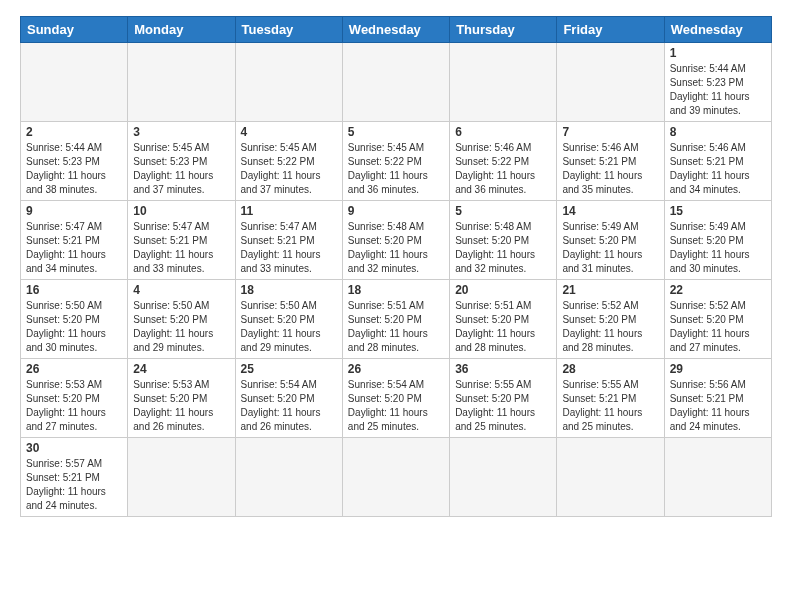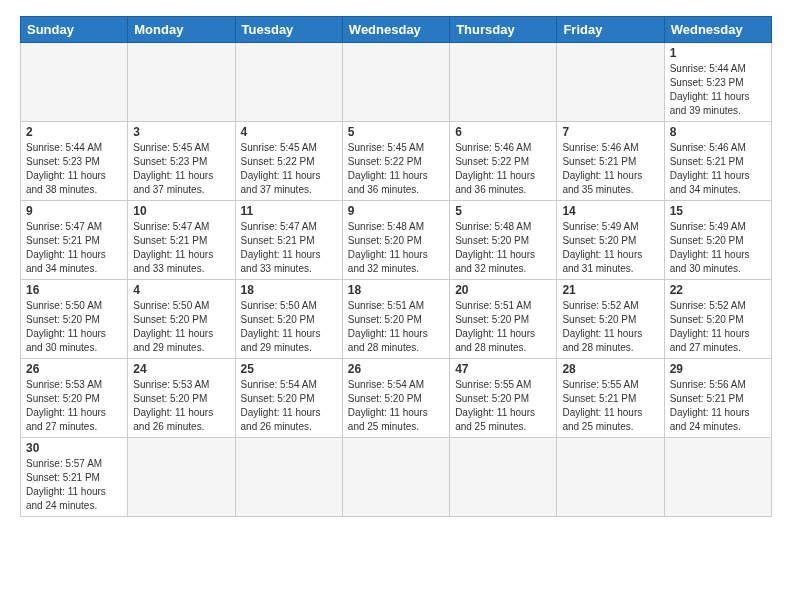--- a/index.html
+++ b/index.html
@@ -217,21 +217,21 @@
           </td>
           <td>
             <span class="day-number">25</span>
             <div class="day-info">Sunrise: 5:54 AM<br>Sunset: 5:20 PM<br>Daylight: 11 hours<br>and 26 minutes.</div>
           </td>
           <td>
             <span class="day-number">26</span>
             <div class="day-info">Sunrise: 5:54 AM<br>Sunset: 5:20 PM<br>Daylight: 11 hours<br>and 25 minutes.</div>
           </td>
           <td>
-            <span class="day-number">47</span>
+            <span class="day-number">36</span>
             <div class="day-info">Sunrise: 5:55 AM<br>Sunset: 5:20 PM<br>Daylight: 11 hours<br>and 25 minutes.</div>
           </td>
           <td>
             <span class="day-number">28</span>
             <div class="day-info">Sunrise: 5:55 AM<br>Sunset: 5:21 PM<br>Daylight: 11 hours<br>and 25 minutes.</div>
           </td>
           <td>
             <span class="day-number">29</span>
             <div class="day-info">Sunrise: 5:56 AM<br>Sunset: 5:21 PM<br>Daylight: 11 hours<br>and 24 minutes.</div>
           </td>

